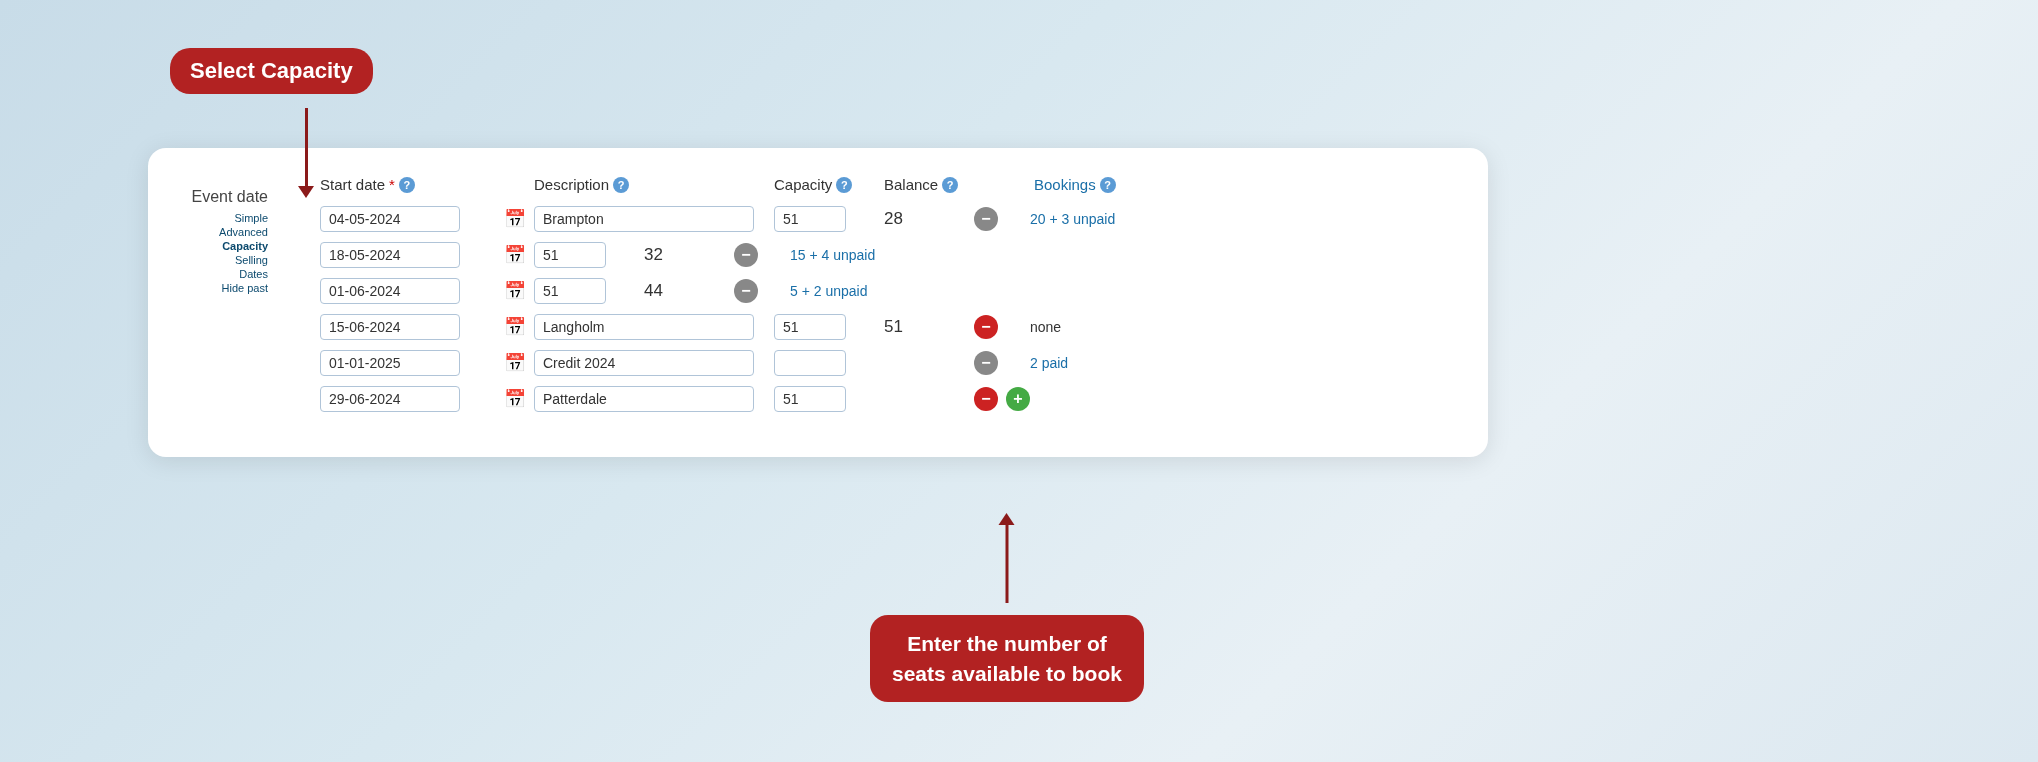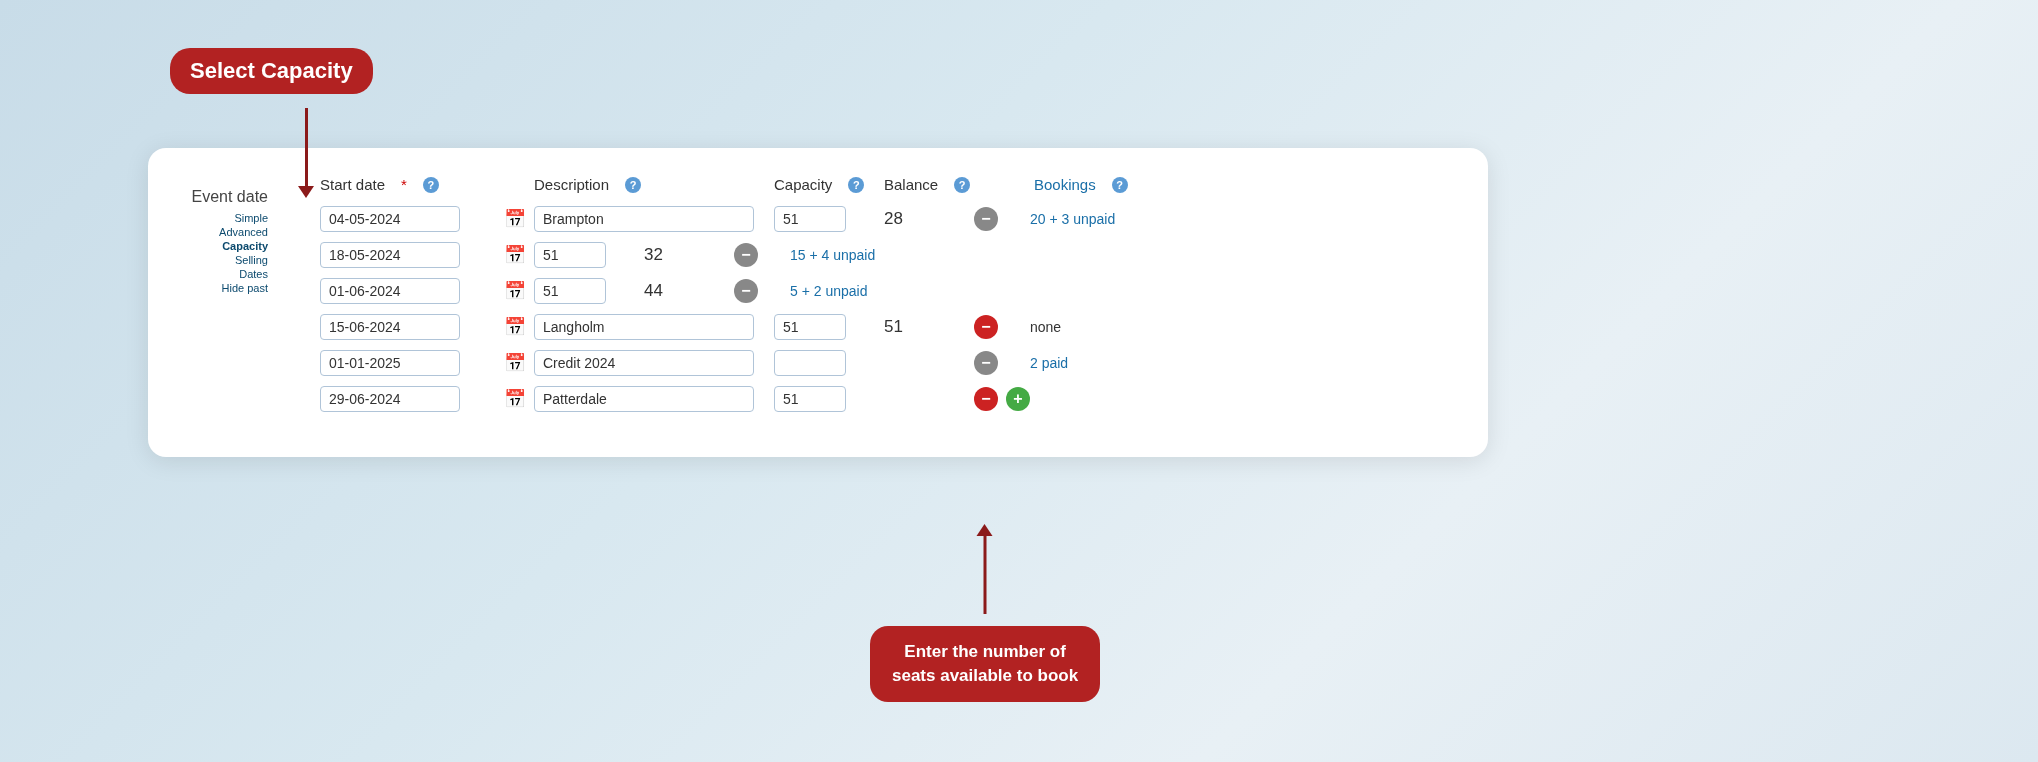--- a/index.html
+++ b/index.html
@@ -105,21 +105,21 @@
     .col-cap      { width: 110px; }
     .col-bal      { width: 90px; }
     .col-icons    { width: 60px; }
     .col-bookings { width: 180px; }
 
     .th {
       font-size: 15px;
       color: #333;
       display: flex;
       align-items: center;
-      gap: 16px;
+      gap: 4px;
     }
 
     .th a {
       color: #1a6fa8;
       text-decoration: none;
       font-size: 15px;
     }
 
     .help-icon {
       display: inline-flex;
@@ -287,21 +287,21 @@
       left: -7px;
       border-left: 8px solid transparent;
       border-right: 8px solid transparent;
       border-bottom: 12px solid #8b1a1a;
     }
 
     .bottom-callout-bubble {
       background: #b22222;
       color: white;
       font-weight: bold;
-      font-size: 17px;
+      font-size: 21px;
       padding: 14px 22px;
       border-radius: 18px;
       text-align: center;
       line-height: 1.4;
       white-space: nowrap;
     }
 
     .col-icons-cell {
       width: 56px;
       display: flex;

